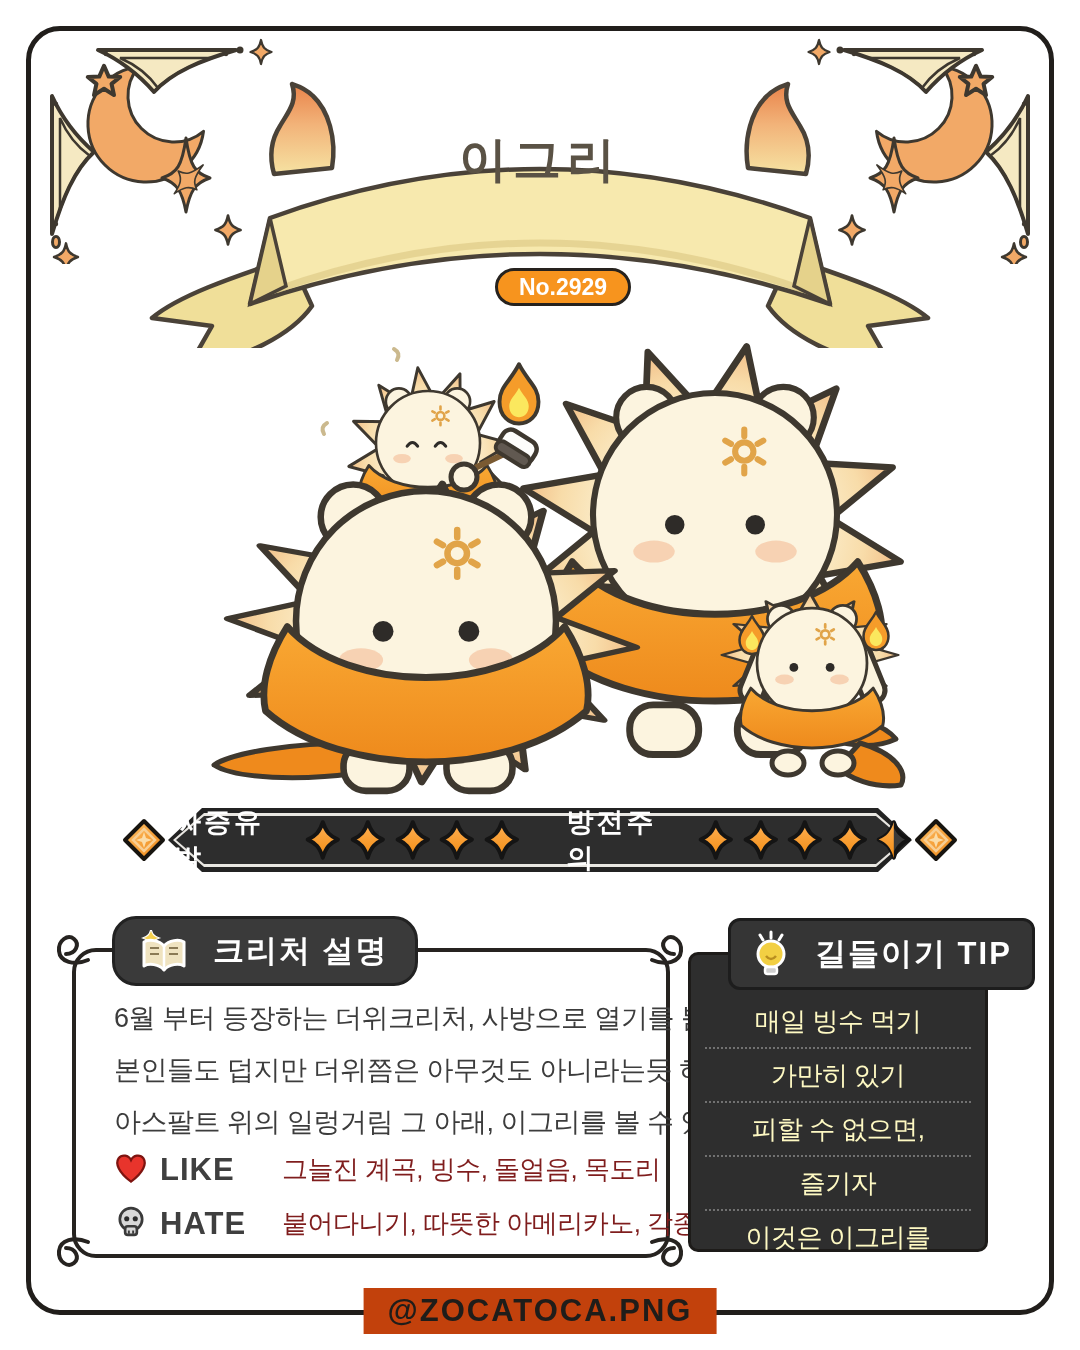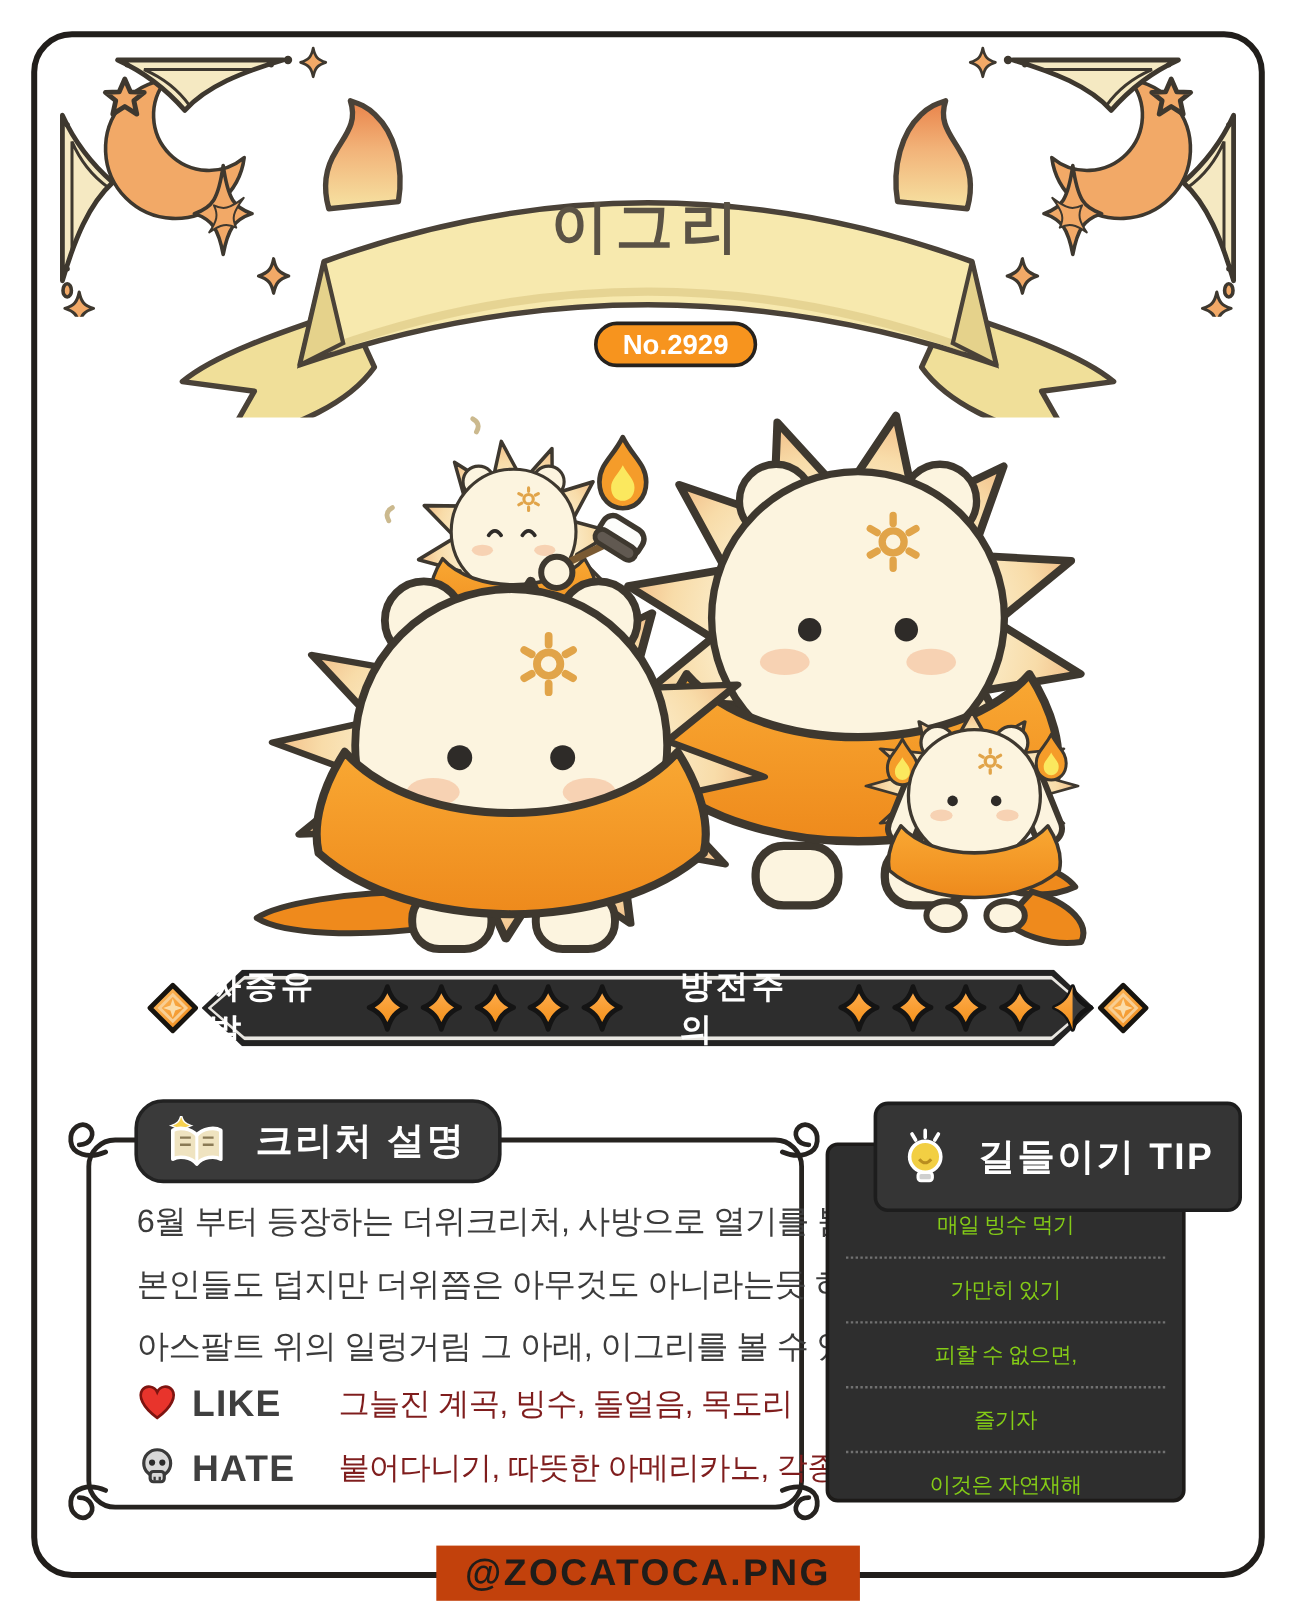--- a/index.html
+++ b/index.html
@@ -9,21 +9,21 @@
   .frame{position:absolute;left:26px;right:26px;top:26px;bottom:35px;border:5px solid #211e1b;border-radius:34px;}
 
   
   .corner{position:absolute;width:240px;height:230px;top:34px;}
   .corner.left{left:36px;}
   .corner.right{right:36px;transform:scaleX(-1);}
 
   
   .banner{position:absolute;left:140px;top:78px;width:800px;height:270px;}
   .title{position:absolute;left:140px;top:128px;width:800px;text-align:center;
-         font-size:48px;font-weight:700;color:#5a5245;letter-spacing:6px;margin-top:29px;}
+         font-size:48px;font-weight:700;color:#5a5245;letter-spacing:6px;}
   .badge{position:absolute;left:495px;top:268px;width:136px;height:38px;background:#F7941E;
          border:3px solid #26221e;border-radius:20px;display:flex;align-items:center;justify-content:center;
          color:#ffffff;font-size:23px;font-weight:700;box-sizing:border-box;}
 
   
   .creatures{position:absolute;left:170px;top:325px;width:740px;height:470px;}
   .cr{fill:#FCF4DF;stroke:#3E382F;stroke-width:5px;}
   .mane{fill:url(#maneGrad);stroke:#3E382F;stroke-width:3.5px;stroke-linejoin:round;}
   .scarf{fill:url(#scarfGrad);stroke:#3E382F;stroke-width:5px;stroke-linejoin:round;}
   .dripO{fill:#EF8A1C;stroke:#3E382F;stroke-width:5px;stroke-linejoin:round;}
@@ -58,24 +58,24 @@
   .descbody{position:absolute;left:114px;top:992px;width:520px;}
   .descline{font-size:27px;line-height:52px;color:#3c3c3c;letter-spacing:-0.5px;white-space:nowrap;}
   .lhrow{position:absolute;left:114px;display:flex;}
   .lhrow .lab{font-size:31px;font-weight:700;color:#3f3f3f;width:122px;letter-spacing:1px;}
   .lhrow .val{font-size:26px;color:#7f1d1d;letter-spacing:-0.5px;white-space:nowrap;}
   .lhicon{width:34px;height:32px;margin-right:12px;flex:0 0 auto;}
 
   
   .tipspanel{position:absolute;left:688px;top:952px;width:300px;height:300px;background:#2e2e2e;
              border:3px solid #1d1b19;border-radius:10px;box-sizing:border-box;}
-  .tipstab{position:absolute;left:728px;top:918px;height:92px;padding:0 20px;background:#353535;
+  .tipstab{position:absolute;left:728px;top:918px;height:72px;padding:0 20px;background:#353535;
            border:3px solid #1d1d1d;border-radius:12px;display:flex;align-items:center;gap:12px;box-sizing:border-box;z-index:3;}
   .tipslist{position:absolute;left:14px;right:14px;top:40px;}
-  .tiprow{height:52px;display:flex;align-items:center;justify-content:center;color:#84cc16;font-size:18px;
+  .tiprow{height:52px;display:flex;align-items:center;justify-content:center;color:#fef9c3;font-size:26px;
           border-bottom:2px dotted rgba(255,255,255,.32);letter-spacing:-0.5px;}
   .tiprow:last-child{border-bottom:none;}
 
   
   .credit{position:absolute;left:50%;top:1288px;transform:translateX(-50%);height:46px;line-height:46px;
           background:#c2410c;padding:0 24px;font-size:31px;font-weight:700;color:#1f1d1a;letter-spacing:2px;white-space:nowrap;z-index:2;}
 </style>
 </head>
 <body>
 
@@ -355,21 +355,21 @@
     <span class="lab">HATE</span>
     <span class="val">붙어다니기, 따뜻한 아메리카노, 각종 뜨거움</span>
   </div>
 
   <div class="tipspanel">
     <div class="tipslist">
       <div class="tiprow">매일 빙수 먹기</div>
       <div class="tiprow">가만히 있기</div>
       <div class="tiprow">피할 수 없으면,</div>
       <div class="tiprow">즐기자</div>
-      <div class="tiprow">이것은 자연재해</div>
+      <div class="tiprow">이것은 이그리를</div>
     </div>
   </div>
   <div class="tipstab">
     <svg class="lhicon" style="width:40px;height:48px" viewBox="0 0 40 48">
       <path d="M20,2 V8 M9,5 l3,5 M31,5 l-3,5" stroke="#ffffff" stroke-width="3" stroke-linecap="round"></path>
       <circle cx="20" cy="24" r="13" fill="#F2CF43" stroke="#ffffff" stroke-width="3"></circle>
       <path d="M15,26 q5,6 10,0" stroke="#B98E1F" stroke-width="2.5" fill="none"></path>
       <rect x="14" y="37" width="12" height="7" rx="2.5" fill="#cfcfcf" stroke="#ffffff" stroke-width="2.5"></rect>
     </svg>
     <span class="tabtext">길들이기 TIP</span>

